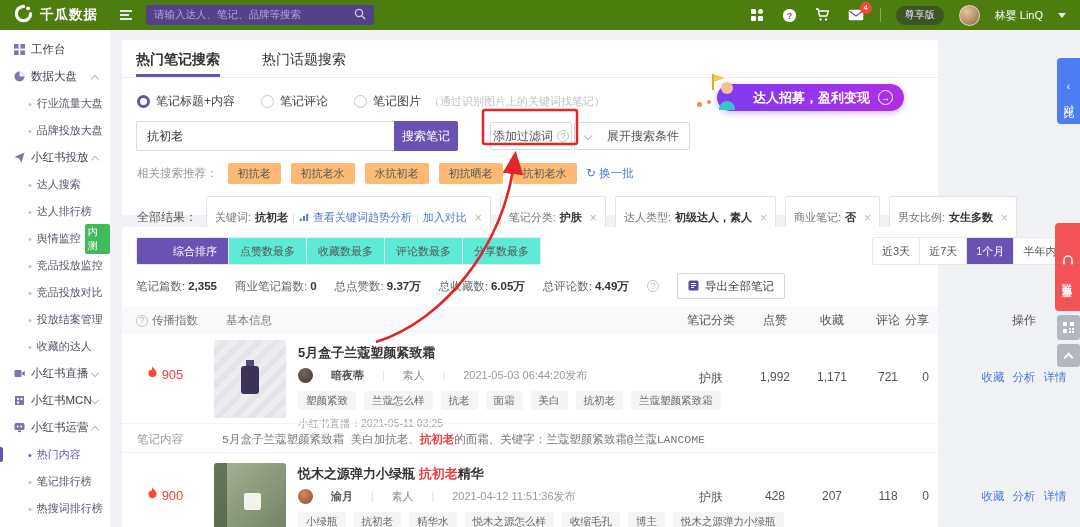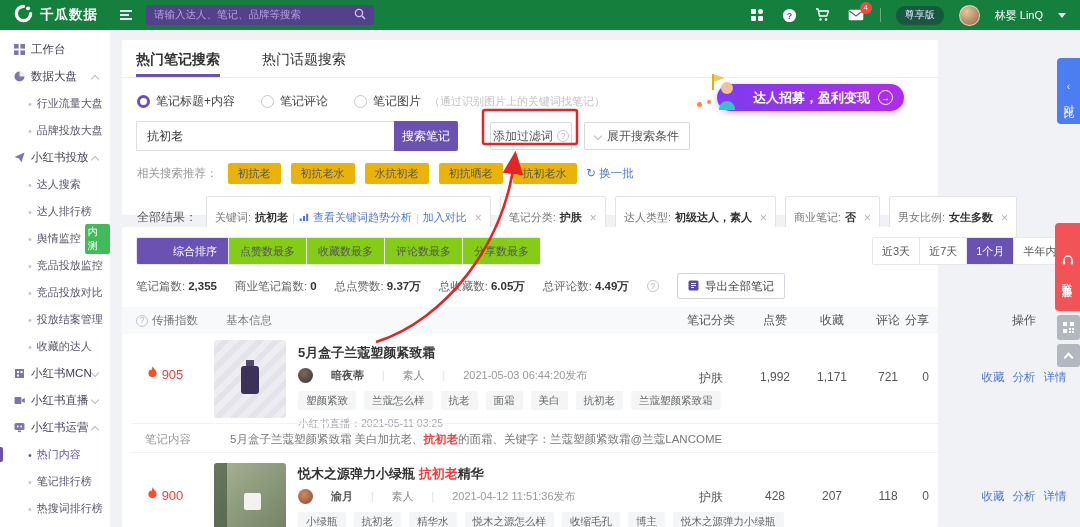--- a/index.html
+++ b/index.html
@@ -2,21 +2,21 @@
 <html><head>
 <meta charset="utf-8">
 <style>
   * { margin:0; padding:0; box-sizing:border-box; }
   html,body { width:1080px; height:527px; }
   body { font-family:"Liberation Sans","DejaVu Sans",sans-serif; }
   .stage { position:relative; width:1080px; height:527px; overflow:hidden; background:#f1f2f6; }
   .nw { white-space:nowrap; }
 
   
-  .hdr { position:absolute; left:0; top:0; width:1080px; height:30px; background:#15803d; display:flex; align-items:center; z-index:30; }
+  .hdr { position:absolute; left:0; top:0; width:1080px; height:30px; background:#4d7c0f; display:flex; align-items:center; z-index:30; }
   .logo-wrap { display:flex; align-items:center; margin-left:14px; gap:7px; }
   .logo-text { color:#fff; font-size:13.5px; font-weight:bold; letter-spacing:1px; }
   .burger { margin-left:22px; display:flex; flex-direction:column; gap:2.5px; cursor:pointer; }
   .burger i { display:block; width:12px; height:1.6px; background:#e8e2f6; }
   .burger i:nth-child(2){ width:9px; }
   .hsearch { margin-left:14px; width:228px; height:20px; background:#53418c; border-radius:3px; display:flex; align-items:center; padding:0 8px; }
   .hsearch .ph { flex:1; font-size:10.5px; color:#b2a4d8; }
   .hdr-right { position:absolute; right:14px; top:0; height:30px; display:flex; align-items:center; gap:15px; }
   .hicon { position:relative; display:flex; align-items:center; justify-content:center; width:18px; height:18px; cursor:pointer; }
   .badge { position:absolute; top:-4px; right:-7px; min-width:12px; height:12px; border-radius:7px; background:#f5483b; color:#fff; font-size:8px; line-height:12px; text-align:center; padding:0 2px; }
@@ -55,42 +55,42 @@
   .tab.active::after { content:""; position:absolute; left:0; right:0; bottom:0; height:3px; background:#6a52b3; }
   .radiorow { display:flex; align-items:center; gap:26px; padding-left:15px; margin-top:15px; }
   .radio { display:flex; align-items:center; gap:6px; font-size:12px; color:#444; cursor:pointer; }
   .rdot { width:13px; height:13px; border-radius:50%; border:1px solid #c7c7cd; background:#fff; }
   .rdot.on { border:3.5px solid #6a52b3; }
   .hint { font-size:11px; color:#c2c2c8; margin-left:-18px; }
   .srow { display:flex; align-items:center; padding-left:14px; margin-top:11px; height:30px; }
   .kw-input { width:258px; height:30px; border:1px solid #dcdee2; border-right:none; border-radius:2px 0 0 2px; padding:0 10px; font-size:12px; color:#333; outline:none; }
   .search-btn { width:64px; height:30px; background:#6a52b3; color:#fff; font-size:12px; border:none; border-radius:0 2px 2px 0; cursor:pointer; }
   .filter-btn { margin-left:32px; width:82px; height:28px; border:1px solid #d9d9df; background:#fff; border-radius:2px; font-size:12px; color:#555; display:flex; align-items:center; justify-content:center; gap:4px; cursor:pointer; }
-  .expand-btn { margin-left:12px; height:28px; border:1px solid #d9d9df; background:#fff; border-radius:2px; font-size:12px; color:#555; display:flex; align-items:center; padding:0 10px; gap:6px; cursor:pointer; }
+  .expand-btn { margin-left:2px; height:28px; border:1px solid #d9d9df; background:#fff; border-radius:2px; font-size:12px; color:#555; display:flex; align-items:center; padding:0 10px; gap:16px; cursor:pointer; }
   .qicon { display:inline-flex; width:12px; height:12px; border:1px solid #c5c5cc; border-radius:50%; color:#b5b5bd; font-size:8.5px; align-items:center; justify-content:center; }
   .relrow { display:flex; align-items:center; padding-left:15px; margin-top:12px; gap:10px; }
   .rel-label { font-size:11.5px; color:#999; }
-  .rel-pill { background:#eab308; color:#555; font-size:11px; padding:3px 10px; border-radius:2px; cursor:pointer; }
+  .rel-pill { background:#fdba74; color:#555; font-size:11px; padding:3px 10px; border-radius:2px; cursor:pointer; }
   .refresh { color:#5078d0; font-size:11.5px; cursor:pointer; }
   .chiprow { display:flex; align-items:center; padding-left:15px; margin-top:12px; gap:9px; }
   .chips-label { font-size:12px; color:#555; }
   .chip { border:1px solid #e2e3e8; border-radius:2px; padding:13px 8px; font-size:11px; color:#777; display:flex; align-items:center; gap:4px; background:#fff; }
   .chip b { color:#333; font-weight:600; }
   .chip .lnk { color:#5078d0; cursor:pointer; }
   .chip .sep { color:#dcdce2; }
   .chip .x { color:#b6b6bc; margin-left:4px; cursor:pointer; font-size:12px; }
 
   .promo { position:absolute; right:34px; top:44px; height:27px; background:linear-gradient(90deg,#7e3bf0,#b02de9); border-radius:14px; color:#fff; font-size:13px; font-weight:bold; display:flex; align-items:center; padding:0 11px 0 36px; gap:8px; cursor:pointer; box-shadow:0 2px 6px rgba(130,50,230,.35); }
   .promo .go { width:15px; height:15px; border:1.5px solid #fff; border-radius:50%; font-size:9px; font-weight:normal; display:flex; align-items:center; justify-content:center; }
   .promo-figure { position:absolute; left:-12px; top:-12px; }
   .spark { position:absolute; left:-20px; top:18px; width:5px; height:5px; border-radius:50%; background:#ff8a3c; }
 
   
   .sortbar { position:absolute; left:14px; top:10px; display:flex; border:1px solid #e8e8ec; border-radius:2px; overflow:hidden; }
-  .sortbtn { padding:0 11px; height:26px; line-height:26px; font-size:11px; color:#555; background:#84cc16; border-left:1px solid #e8e8ec; cursor:pointer; }
+  .sortbtn { padding:0 11px; height:26px; line-height:26px; font-size:11px; color:#555; background:#5eead4; border-left:1px solid #e8e8ec; cursor:pointer; }
   .sortbtn:first-child { border-left:none; }
   .sortbtn.active { background:#6a52b3; color:#fff;padding-left:36px; }
   .datebox { position:absolute; left:550px; top:10px; width:192px; height:26px; border:1px solid #e4e4e9; border-radius:2px; display:flex; align-items:center; padding:0 8px; gap:8px; background:#fff; }
   .datebox .ph { font-size:11px; color:#bbb; flex:1; text-align:center; }
   .datebox .to { font-size:11px; color:#555; }
   .rangebar { position:absolute; left:750px; top:10px; display:flex; border:1px solid #e8e8ec; border-radius:2px; overflow:hidden; }
   .rangebtn { padding:0 9px; height:26px; line-height:26px; font-size:11px; color:#555; background:#fff; border-left:1px solid #e8e8ec; cursor:pointer; }
   .rangebtn:first-child { border-left:none; }
   .rangebtn.active { background:#6a52b3; color:#fff; }
   .statsrow { position:absolute; left:14px; top:46px; display:flex; align-items:center; gap:18px; height:26px; }
@@ -124,21 +124,21 @@
   .a2 { background:radial-gradient(circle at 40% 35%,#d08a5e,#8a4a33); }
   .aname { font-size:11px; color:#555; font-weight:600; }
   .asep { color:#ddd; font-size:10px; }
   .atype { font-size:11px; color:#888; }
   .adate { font-size:11px; color:#999; }
   .tagline { display:flex; gap:8px; margin-top:8px; }
   .tagpill { background:#f4f5f7; color:#666; font-size:10.5px; padding:2.5px 8px; border-radius:2px; }
   .updated { margin-top:7px; font-size:10.5px; color:#aab; color:#a8a8b2; }
   .actlinks { display:flex; gap:8px; justify-content:center; font-size:11.5px; color:#5078d0; }
   .actlinks span { cursor:pointer; }
-  .contentband { position:absolute; left:8px; right:0; top:196px; height:30px; border-top:1px solid #f2f3f5; border-bottom:1px solid #f2f3f5; }
+  .contentband { position:absolute; left:0; right:0; top:196px; height:30px; border-top:1px solid #f2f3f5; border-bottom:1px solid #f2f3f5;font-family:Liberation Mono, monospace; }
   .cb-label { position:absolute; left:15px; top:8px; font-size:11.5px; color:#999; }
   .cb-text { position:absolute; left:100px; top:8px; font-size:11.5px; color:#777; }
   .cb-text .hl { color:#f23c3c; font-weight:bold; }
 
   
   .fl-compare { position:absolute; left:1057px; top:58px; width:23px; height:66px; background:#4d7df2; border-radius:4px 0 0 4px; color:#fff; display:flex; flex-direction:column; align-items:center; justify-content:center; gap:3px; z-index:40; cursor:pointer; }
   .fl-compare .lt { font-size:10px; line-height:10px; }
   .vtext { writing-mode:vertical-rl; font-size:11px; letter-spacing:3px; }
   .fl-service { position:absolute; left:1055px; top:223px; width:25px; height:88px; background:#f25356; border-radius:4px 0 0 4px; color:#fff; display:flex; flex-direction:column; align-items:center; justify-content:center; gap:4px; z-index:40; cursor:pointer; }
   .fl-service .vtext { font-size:10.5px; letter-spacing:2px; }
@@ -277,37 +277,37 @@
         <span class="dot">•</span>
         <span class="lbl nw">投放结案管理</span>
       </div>
     <div class="sub">
         <span class="dot">•</span>
         <span class="lbl nw">收藏的达人</span>
       </div>
     <div class="si">
       <span class="sicon">
           <svg width="11" height="11" viewBox="0 0 11 11">
+            <rect x="0.5" y="2" width="7" height="7" rx="1" fill="#7d76a8"></rect>
+            <path d="M8 4.5 L10.8 3 V8 L8 6.5 Z" fill="#7d76a8"></path>
+          </svg>
+        </span>
+      <span class="lbl nw">小红书直播</span>
+      <span class="chev down"></span>
+    </div>
+    <div class="si">
+      <span class="sicon">
+          <svg width="11" height="11" viewBox="0 0 11 11">
             <rect x="1" y="1" width="9" height="9" fill="#7d76a8"></rect>
             <rect x="3" y="3" width="2" height="2" fill="#fff"></rect>
             <rect x="6.5" y="3" width="2" height="2" fill="#fff"></rect>
             <rect x="3" y="6.5" width="2" height="2" fill="#fff"></rect>
           </svg>
         </span>
       <span class="lbl nw">小红书MCN</span>
-      <span class="chev down"></span>
-    </div>
-    <div class="si">
-      <span class="sicon">
-          <svg width="11" height="11" viewBox="0 0 11 11">
-            <rect x="0.5" y="2" width="7" height="7" rx="1" fill="#7d76a8"></rect>
-            <path d="M8 4.5 L10.8 3 V8 L8 6.5 Z" fill="#7d76a8"></path>
-          </svg>
-        </span>
-      <span class="lbl nw">小红书直播</span>
       <span class="chev down"></span>
     </div>
     <div class="si">
       <span class="sicon">
           <svg width="11" height="11" viewBox="0 0 11 11">
             <rect x="0.5" y="1" width="10" height="7" rx="1.5" fill="#7d76a8"></rect>
             <circle cx="3.8" cy="4.5" r="0.9" fill="#fff"></circle>
             <circle cx="7.2" cy="4.5" r="0.9" fill="#fff"></circle>
             <rect x="4" y="8.5" width="3" height="1.6" fill="#7d76a8"></rect>
           </svg>

